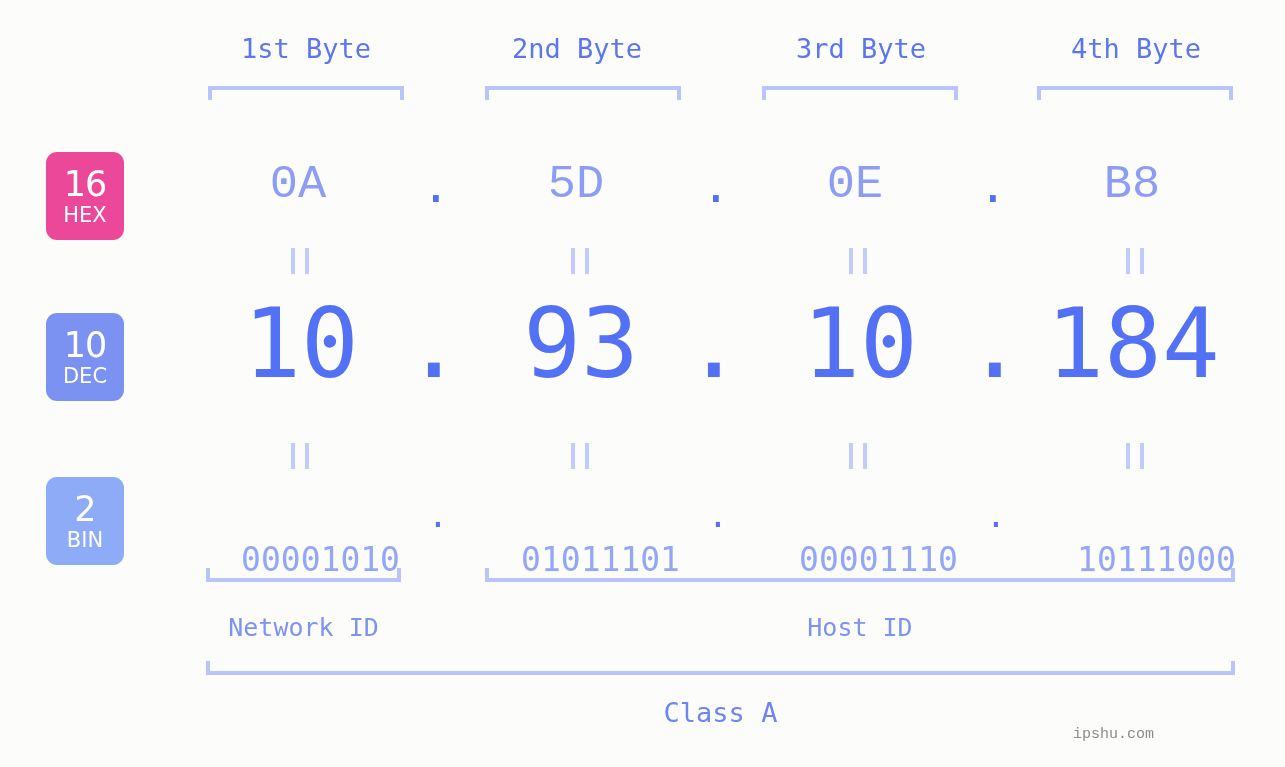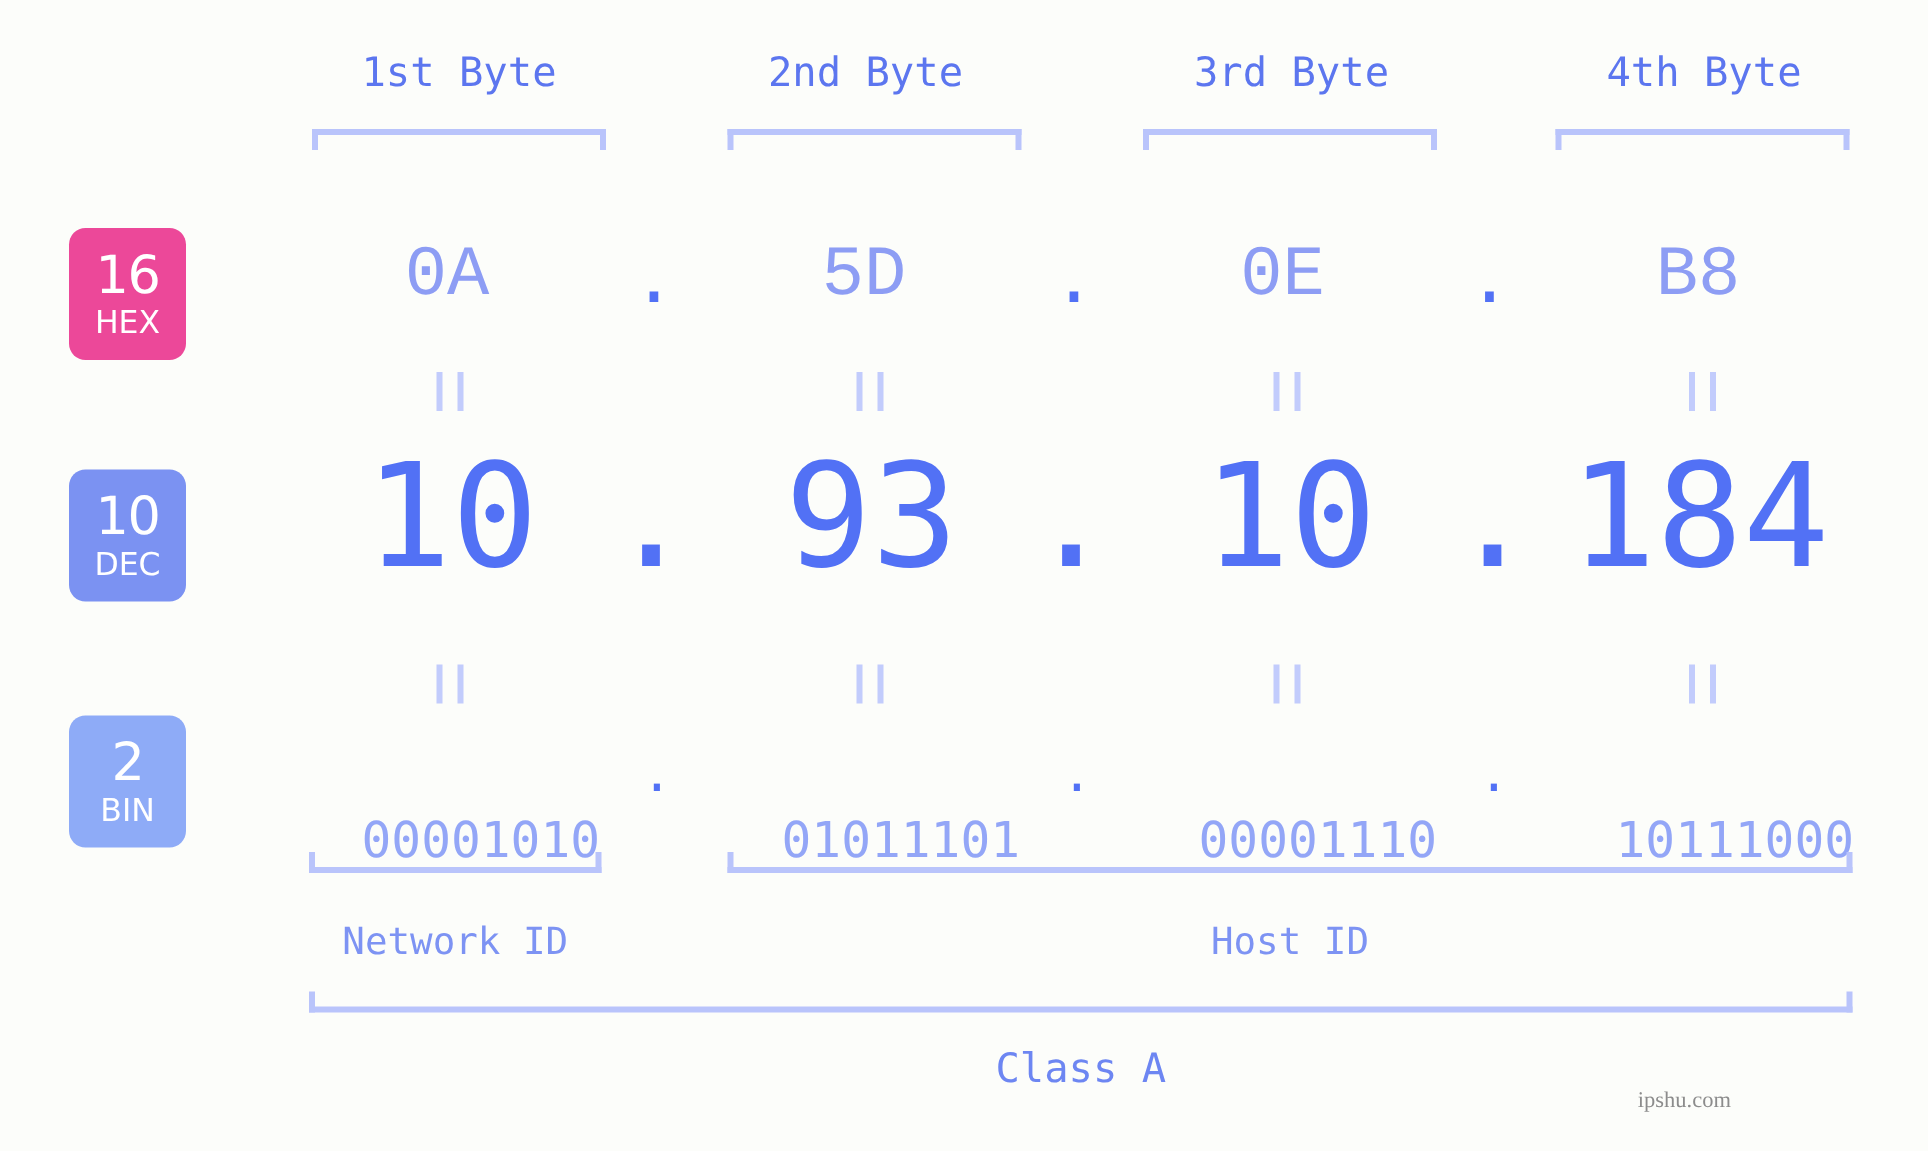--- a/index.html
+++ b/index.html
@@ -166,21 +166,21 @@
     white-space: nowrap;
   }
   .caption.id   { font-size: 25px; }
   .caption.cls  { font-size: 27px; color: #6d86f2; }
 
   
   .watermark {
     position: absolute;
     right: 18px;
     bottom: 24px;
-    font-family: Liberation Serif, serif;
+    font-family: Liberation Mono, monospace;
     font-size: 15px;
     color: #8c8c8c;
     letter-spacing: 0px;
   }
 </style>
 </head>
 <body>
 
 <div id="stage">
 

